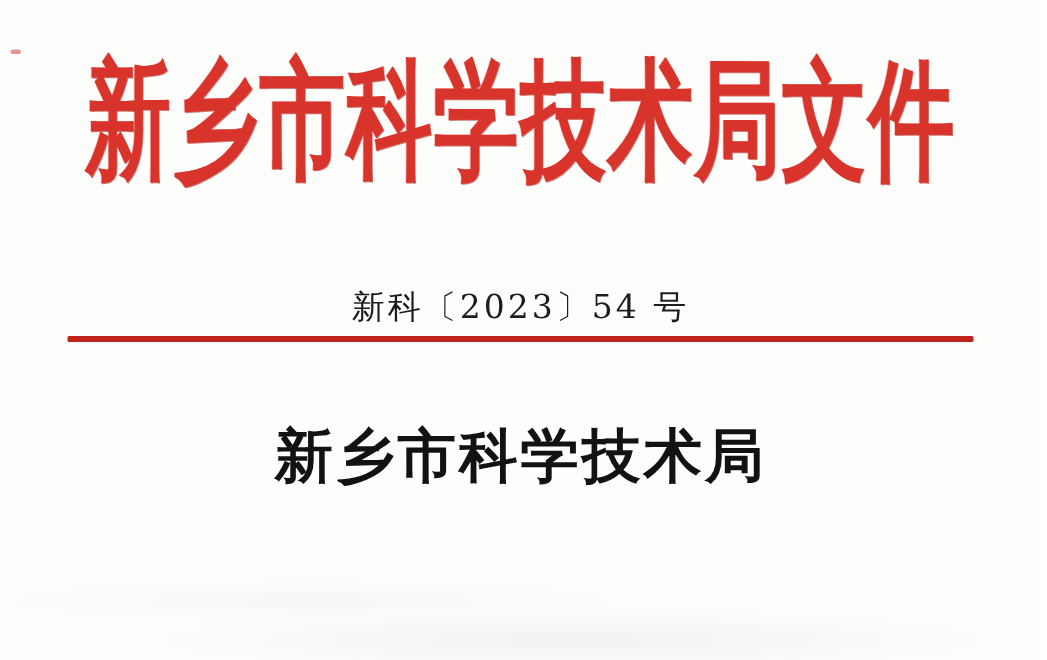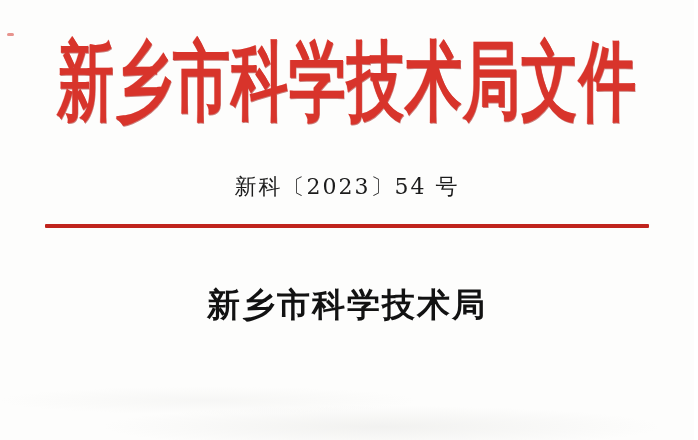--- a/index.html
+++ b/index.html
@@ -35,21 +35,21 @@
     color: #d8342b;
     text-shadow: 0.5px 0.5px 0 rgba(160,20,15,0.55), -0.5px 0 0 rgba(235,90,80,0.4);
     transform: scaleY(1.52);
     transform-origin: top center;
     white-space: nowrap;
   }
 
   
   .doc-number {
     position: absolute;
-    top: 173px;
+    top: 192px;
     left: 0;
     width: 100%;
     text-align: center;
     font-size: 22px;
     line-height: 28px;
     color: #1c1c1c;
     letter-spacing: 2px;
     white-space: nowrap;
   }
 
@@ -68,21 +68,21 @@
   .notice-title {
     position: absolute;
     top: 280px;
     left: 0;
     width: 100%;
     text-align: center;
     color: #121212;
     font-weight: bold;
   }
   .notice-line {
-    font-size: 33px;
+    font-size: 39px;
     line-height: 49px;
     letter-spacing: 2px;
     white-space: nowrap;
   }
 
   
   .scan-speck {
     position: absolute;
     top: 33px;
     left: 7px;

